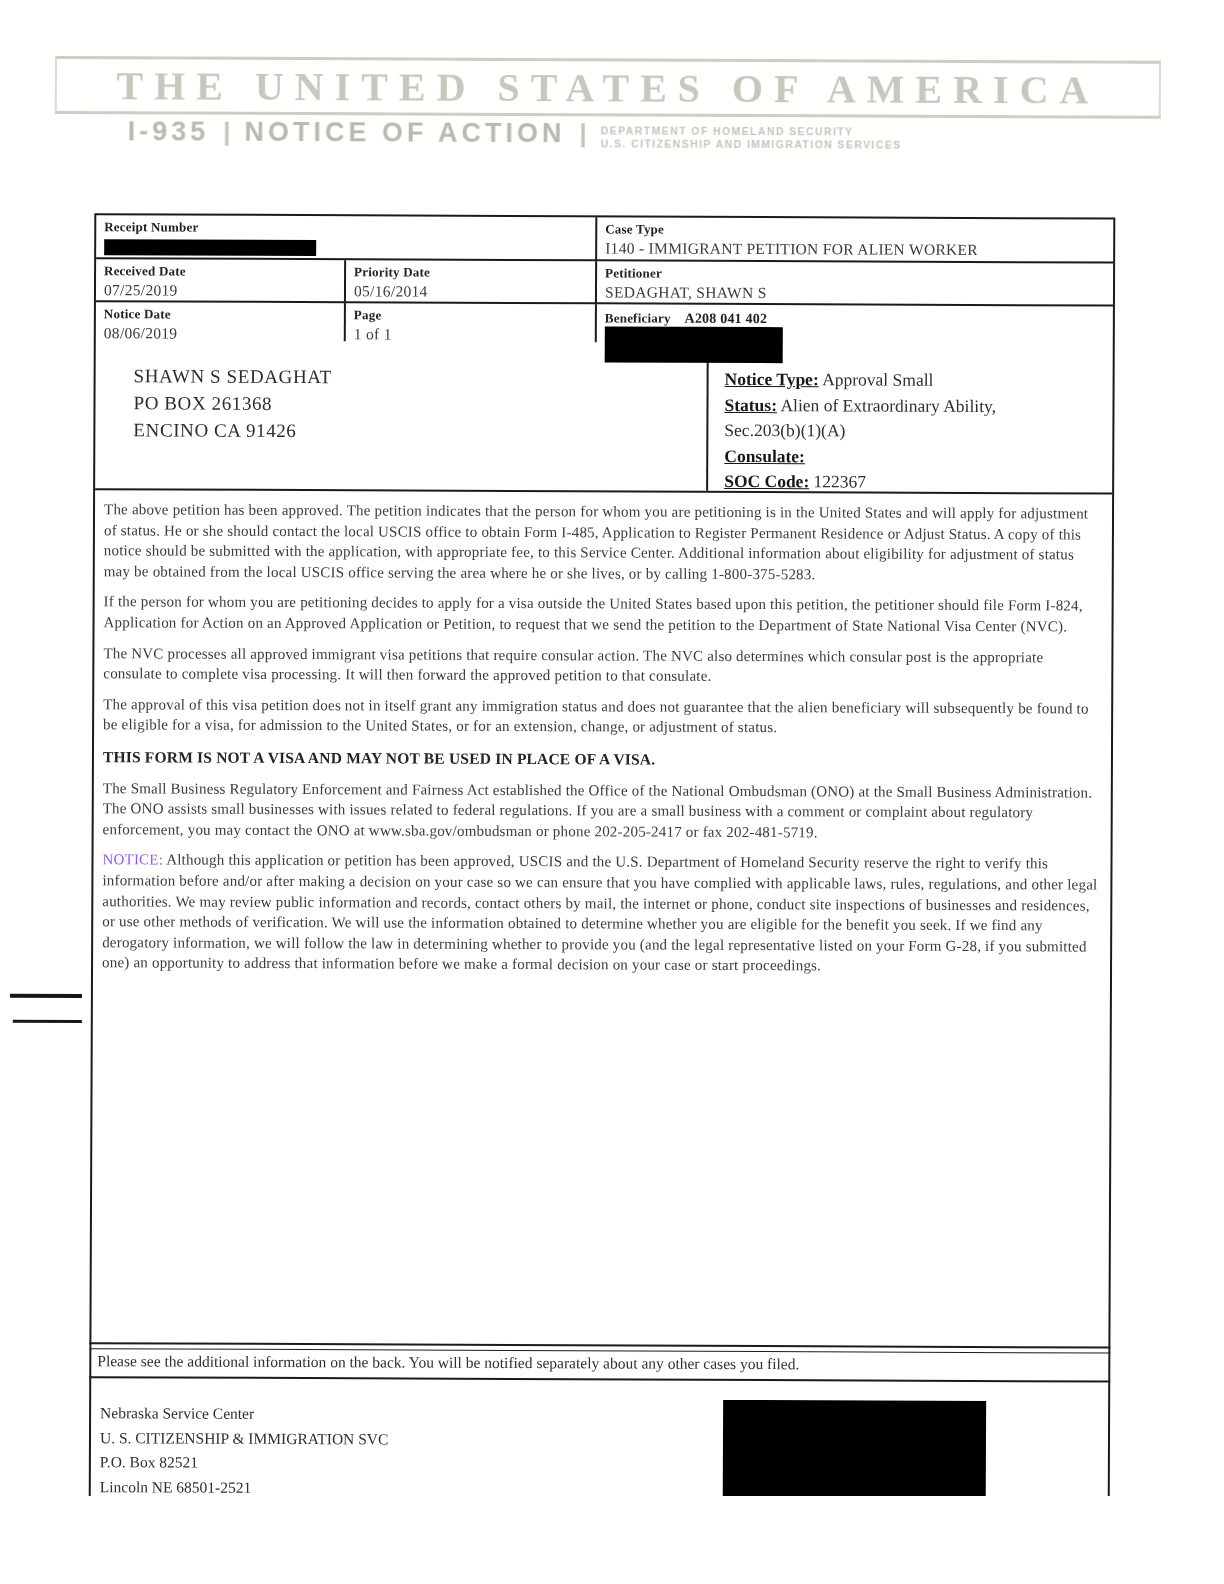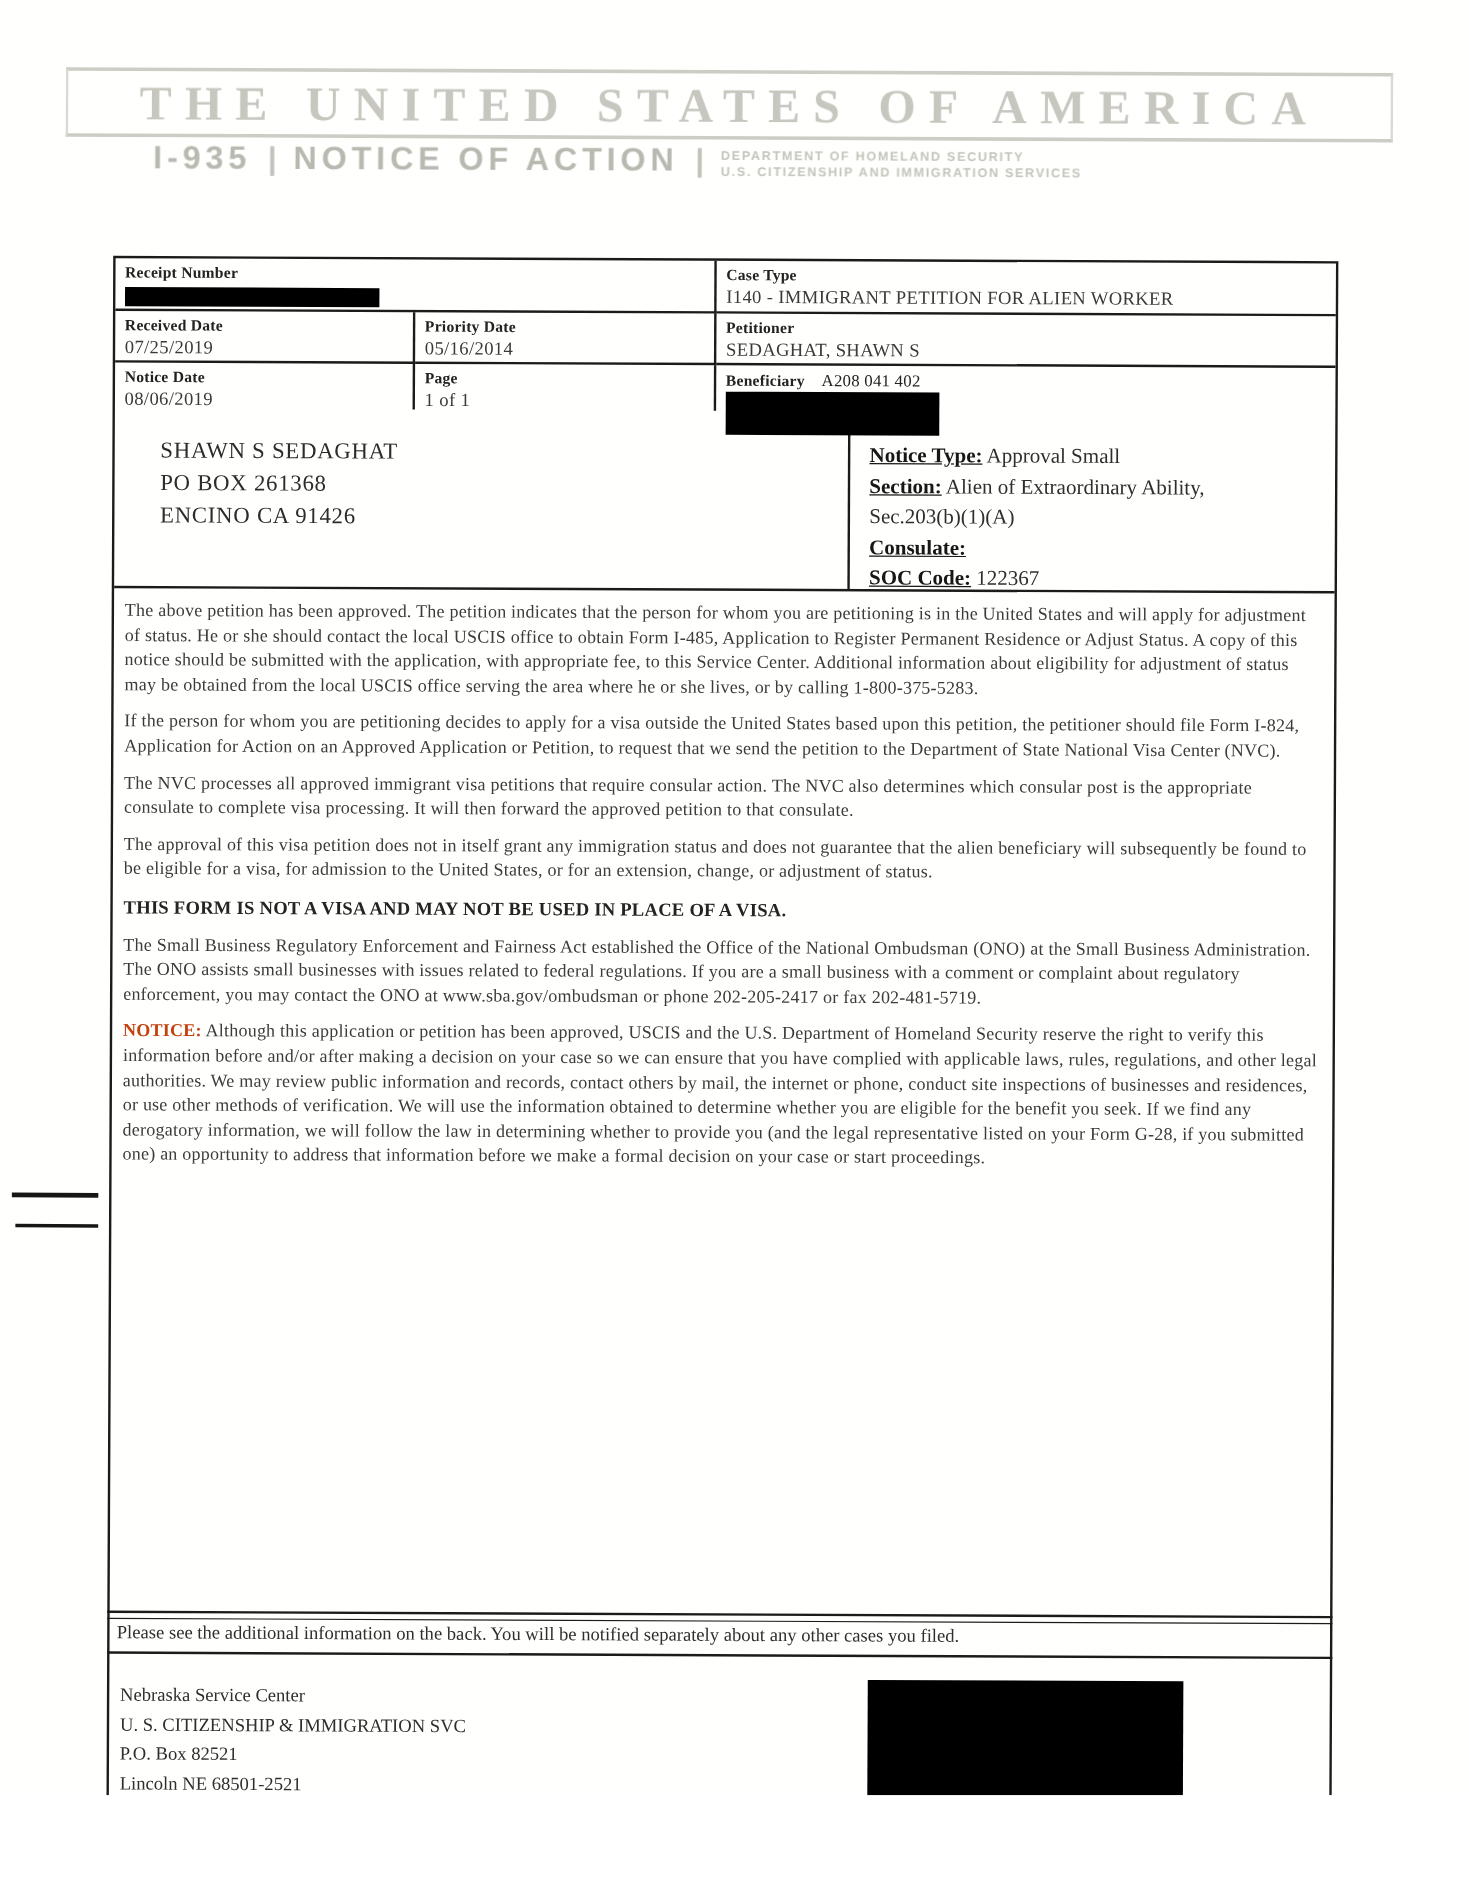--- a/index.html
+++ b/index.html
@@ -65,21 +65,21 @@
   .notice-info b{color:#171715;text-decoration:underline;}
 
   
   .body-text{
     position:absolute;left:0;top:275px;width:100%;box-sizing:border-box;
     padding:9px 12px 0 9px;
     font-size:15px;line-height:20.6px;color:#3b3b39;letter-spacing:0.2px;
   }
   .body-text p{margin:0 0 10px 0;}
   .body-text .strong-line{font-weight:bold;color:#242422;margin:12px 0 10px 0;font-size:15.5px;}
-  .body-text .notice-lead{font-weight:bold;color:#c2410c;}
+  .body-text .notice-lead{font-weight:normal;color:#8b5cf6;}
 
   
   .back-note-row{
     position:absolute;left:-2px;right:-2px;top:1127px;box-sizing:border-box;
     border-top:2px solid #1b1b19;
   }
   .back-note-row .hairline{height:4px;border-bottom:1.5px solid #1b1b19;}
   .back-note-row .note-text{padding:3px 8px 6px 8px;font-size:15.5px;color:#2f2f2d;border-bottom:2px solid #1b1b19;}
 
   .bottom-section{position:absolute;left:0;right:0;top:1176px;bottom:0;box-sizing:border-box;padding:10px 0 0 9px;}
@@ -147,33 +147,33 @@
       <div class="cell br" style="left:0;top:87px;width:250px;height:38px;">
         <div class="lbl">Notice Date</div>
         <div class="val">08/06/2019</div>
       </div>
       <div class="cell br" style="left:250px;top:87px;width:251px;height:38px;">
         <div class="lbl">Page</div>
         <div class="val">1 of 1</div>
       </div>
       <div class="cell" style="left:501px;top:87px;right:0;height:38px;">
         <span class="lbl">Beneficiary</span>
-        <span class="lbl" style="font-weight:normal;margin-left:10px;font-size:14px;">A208 041 402</span>
+        <span class="lbl" style="font-weight:bold;margin-left:10px;font-size:14px;">A208 041 402</span>
         <div class="redact-beneficiary"></div>
       </div>
 
       <div class="addr-section">
         <div class="addr-left">
           <div>SHAWN S SEDAGHAT</div>
           <div>PO BOX 261368</div>
           <div>ENCINO  CA  91426</div>
         </div>
         <div class="notice-info">
           <div><b>Notice Type:</b> <span>Approval Small</span></div>
-          <div><b>Section:</b> <span>Alien of Extraordinary Ability, Sec.203(b)(1)(A)</span></div>
+          <div><b>Status:</b> <span>Alien of Extraordinary Ability, Sec.203(b)(1)(A)</span></div>
           <div><b>Consulate:</b> <span></span></div>
           <div><b>SOC Code:</b> <span>122367</span></div>
         </div>
       </div>
 
       <div class="body-text">
         <p>The above petition has been approved. The petition indicates that the person for whom you are petitioning is in the United States and will apply for adjustment of status. He or she should contact the local USCIS office to obtain Form I-485, Application to Register Permanent Residence or Adjust Status. A copy of this notice should be submitted with the application, with appropriate fee, to this Service Center. Additional information about eligibility for adjustment of status may be obtained from the local USCIS office serving the area where he or she lives, or by calling 1-800-375-5283.</p>
         <p>If the person for whom you are petitioning decides to apply for a visa outside the United States based upon this petition, the petitioner should file Form I-824, Application for Action on an Approved Application or Petition, to request that we send the petition to the Department of State National Visa Center (NVC).</p>
         <p>The NVC processes all approved immigrant visa petitions that require consular action. The NVC also determines which consular post is the appropriate consulate to complete visa processing. It will then forward the approved petition to that consulate.</p>
         <p>The approval of this visa petition does not in itself grant any immigration status and does not guarantee that the alien beneficiary will subsequently be found to be eligible for a visa, for admission to the United States, or for an extension, change, or adjustment of status.</p>

